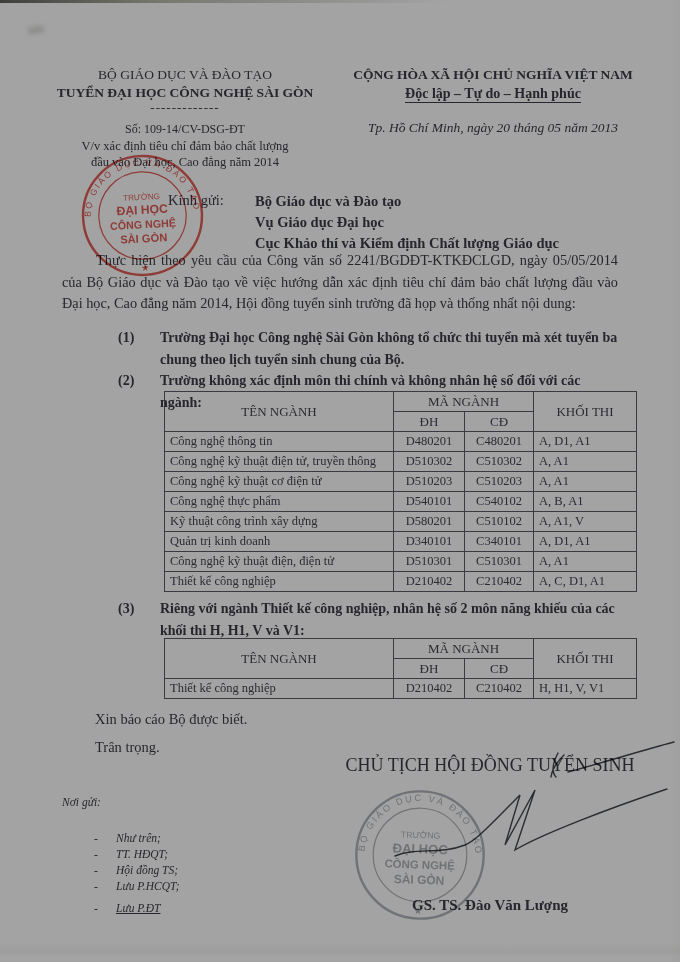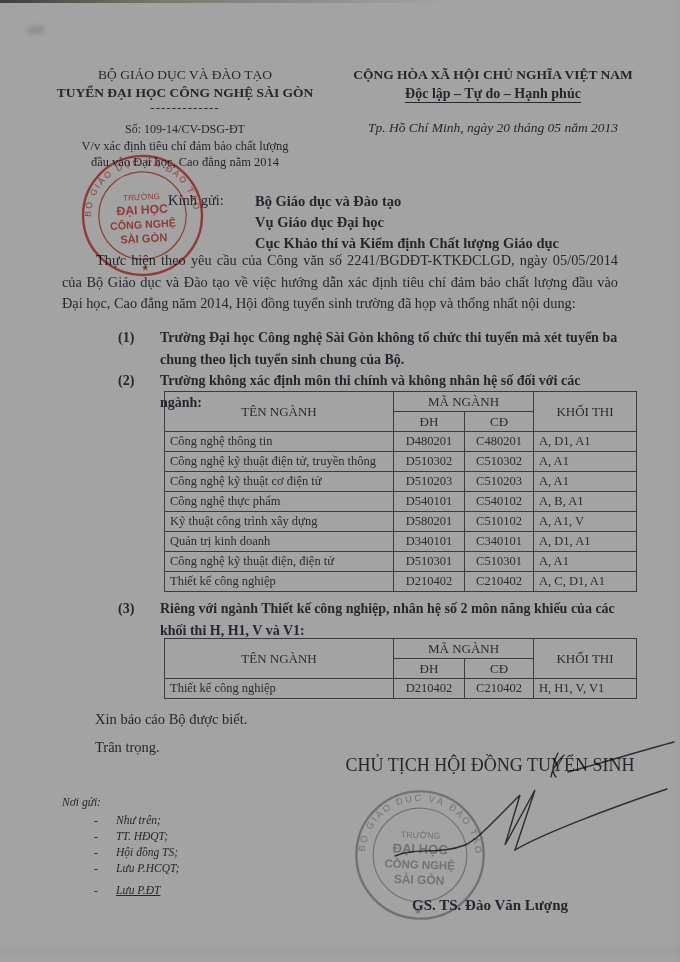--- a/index.html
+++ b/index.html
@@ -62,21 +62,21 @@
   .closing1{position:absolute;left:95px;top:711px;font-size:14.5px;}
   .closing2{position:absolute;left:95px;top:739px;font-size:14.5px;}
   .sig-block{position:absolute;left:320px;top:754px;width:340px;text-align:center;line-height:22px;}
   .sig-block .t1{font-size:15px;}
   .sig-block .t2{font-size:18px;}
   .sig-name{position:absolute;left:320px;top:897px;width:340px;text-align:center;
     font-size:15px;font-weight:bold;}
 
   
   .noi-gui{position:absolute;left:62px;top:794px;font-style:italic;font-size:11.5px;line-height:16px;}
-  .noi-gui .lbl{margin-bottom:2px;font-style:italic;}
+  .noi-gui .lbl{margin-bottom:20px;font-style:italic;}
   .noi-gui .it{margin-left:32px;position:relative;padding-left:22px;}
   .noi-gui .it::before{content:"-";position:absolute;left:0;}
   .noi-gui .it:last-child{margin-top:6px;text-decoration:underline;}
 
   
   .stamp-red{position:absolute;left:79px;top:152px;width:127px;height:127px;
     mix-blend-mode:multiply;opacity:.92;transform:rotate(-3deg);}
   .stamp-grey{position:absolute;left:352px;top:787px;width:136px;height:136px;
     mix-blend-mode:multiply;opacity:.8;transform:rotate(2deg);}
   .sig-ink{position:absolute;left:380px;top:735px;width:300px;height:150px;mix-blend-mode:multiply;}

